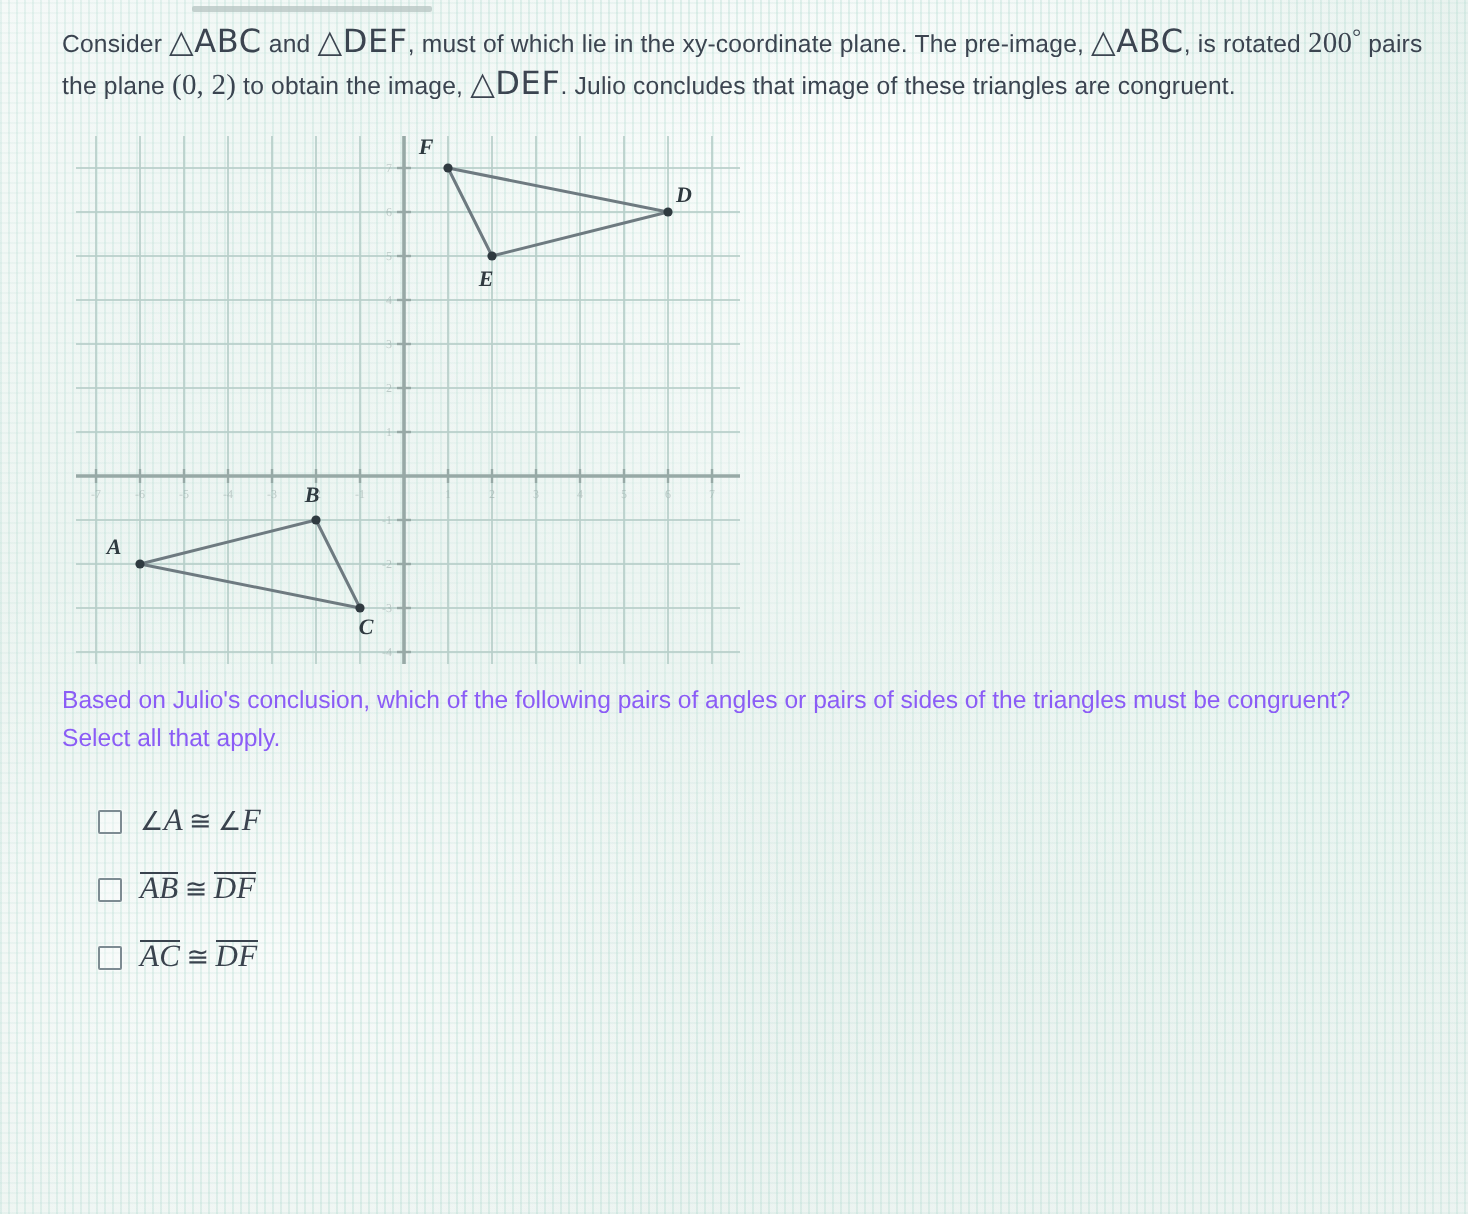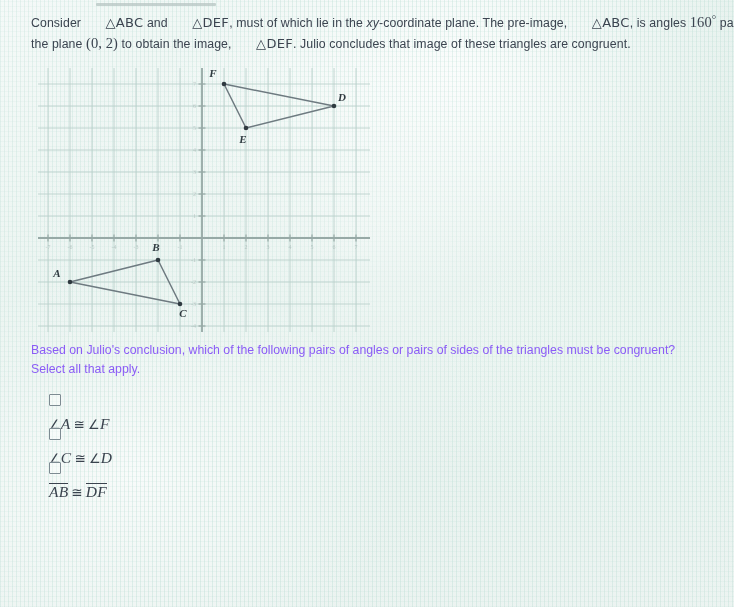--- a/index.html
+++ b/index.html
@@ -37,38 +37,38 @@
   .prompt{
     position:absolute;left:31px;top:9px;width:680px;
     font-size:12.3px;line-height:20px;color:#3b4450;
     letter-spacing:.1px;
   }
   .prompt .ln{display:block;white-space:nowrap;}
 
   
   .m{font-family:"Liberation Serif", serif;font-style:italic;font-size:14.5px;letter-spacing:.3px;}
   .mr{font-family:"Liberation Serif", serif;font-style:normal;font-size:14.5px;}
-  .tri{font-family:"DejaVu Sans", sans-serif;font-style:normal;font-size:13px;padding-left:21px;}
+  .tri{font-family:"DejaVu Sans", sans-serif;font-style:normal;font-size:16px;}
   .deg{font-family:"Liberation Serif", serif;font-style:normal;font-size:14.5px;}
   .sup-deg{font-size:11px;vertical-align:4px;}
 
   
   #graph{position:absolute;left:28px;top:58px;width:350px;height:280px;}
   #graph svg{display:block;}
 
   .question{
     position:absolute;left:31px;top:341px;width:665px;
     font-size:12.3px;line-height:19px;color:#8b5cf6;
   }
   .question b{font-weight:normal;}
 
   
   #options{position:absolute;left:49px;top:394px;width:420px;}
   .opt{
-    display:flex;align-items:flex-start;height:34px;gap:9px;flex-direction:column;
+    display:flex;align-items:center;height:34px;gap:9px;
   }
   .cbox{
     width:10px;height:10px;border:1px solid #7d8b92;
     background:rgba(255,255,255,0.35);border-radius:1px;flex:0 0 auto;
     box-shadow:0 0 0 0.5px rgba(255,255,255,0.45);
   }
   .opt-label{
     font-family:"Liberation Serif", serif;font-size:15.5px;color:#3a434e;
     white-space:nowrap;letter-spacing:.2px;
   }
@@ -82,21 +82,21 @@
 
 <div id="texture"></div>
 <div id="sheen"></div>
 
 <div id="content">
 
   <div class="top-rule"></div>
 
   <div class="prompt">
     <span class="ln">
-      <span>Consider </span><span class="m tri">△ABC</span><span> and </span><span class="m tri">△DEF</span><span>, must of which lie in the </span><span style="font-style:italic">xy</span><span>-coordinate plane.  The pre-image, </span><span class="m tri">△ABC</span><span>, is angles </span><span class="mr">160</span><span class="deg sup-deg">°</span><span> pairs</span>
+      <span>Consider </span><span class="m tri">△ABC</span><span> and </span><span class="m tri">△DEF</span><span>, must of which lie in the </span><span style="">xy</span><span>-coordinate plane.  The pre-image, </span><span class="m tri">△ABC</span><span>, is rotated </span><span class="mr">200</span><span class="deg sup-deg">°</span><span> pairs</span>
     </span>
     <span class="ln">
       <span>the plane </span><span class="mr">(0, 2)</span><span> to obtain the image, </span><span class="m tri">△DEF</span><span>.  Julio concludes that image of these triangles are congruent.</span>
     </span>
   </div>
 
   <div id="graph">
     <svg id="plot" width="350" height="280" viewBox="0 0 350 280">
       <g id="grid-layer">
           <line x1="174" y1="10" x2="174" y2="274" stroke="#b8cfca" stroke-width="1" opacity="0.85"></line>
@@ -211,21 +211,21 @@
     </div>
   </div>
 
   <div id="options">
       <div class="opt">
         <span class="cbox"></span>
         <span class="opt-label"><span><span class="ang">∠</span><span class="it">A</span></span><span class="cong">≅</span><span><span class="ang">∠</span><span class="it">F</span></span></span>
       </div>
       <div class="opt">
         <span class="cbox"></span>
-        <span class="opt-label"><span><span class="ang">∠</span><span class="it">C</span></span><span class="cong">≅</span><span><span class="ang">∠</span><span class="it">D</span></span></span>
+        <span class="opt-label"><span><span class="it seg">AB</span></span><span class="cong">≅</span><span><span class="it seg">DF</span></span></span>
       </div>
       <div class="opt">
         <span class="cbox"></span>
-        <span class="opt-label"><span><span class="it seg">AB</span></span><span class="cong">≅</span><span><span class="it seg">DF</span></span></span>
+        <span class="opt-label"><span><span class="it seg">AC</span></span><span class="cong">≅</span><span><span class="it seg">DF</span></span></span>
       </div>
     </div>
 
 </div>
 
 </body></html>

